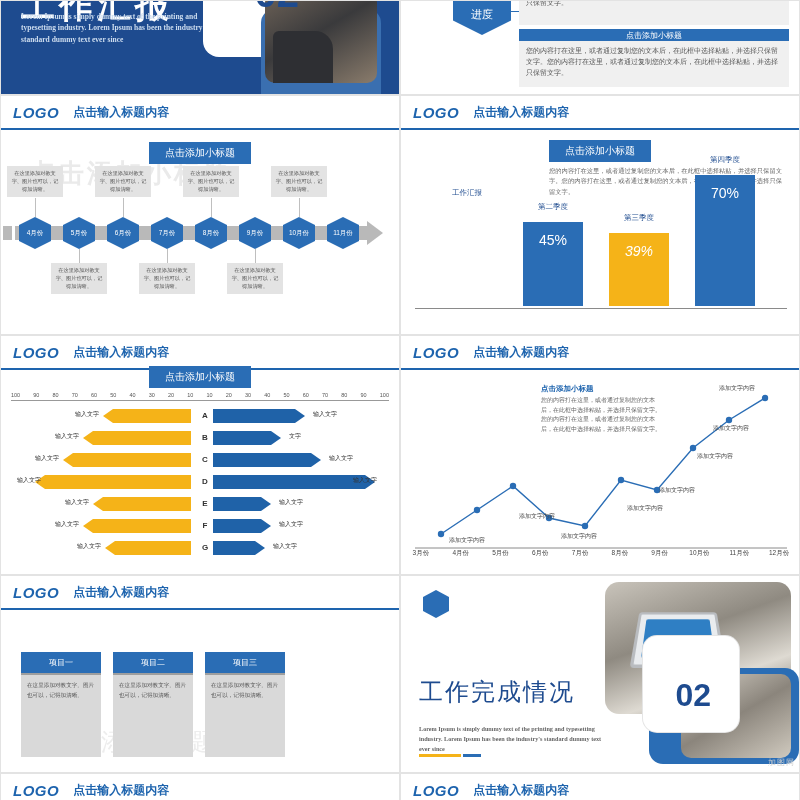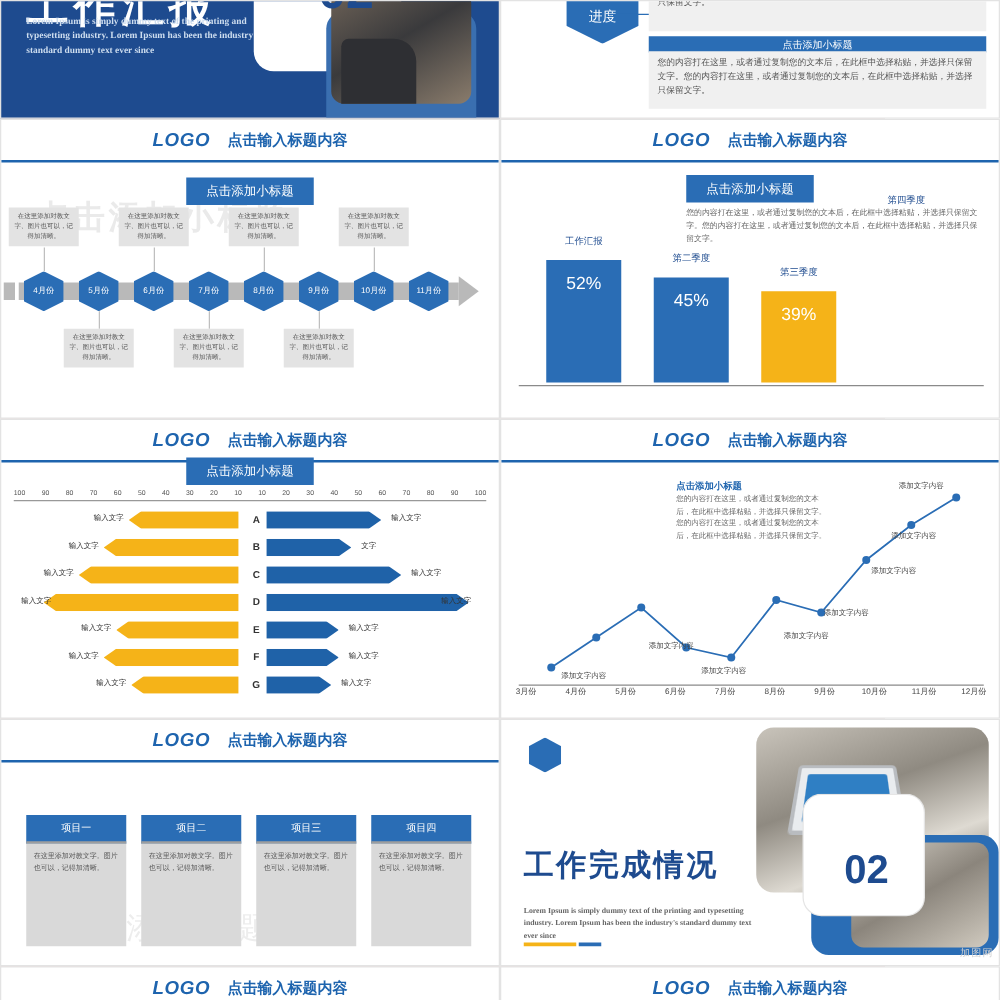--- a/index.html
+++ b/index.html
@@ -23,21 +23,20 @@
     position: relative;
     background: #ffffff;
     border: 1px solid #e3e3e3;
     overflow: hidden;
   }
   
   .sl-head {
     position: absolute; top: 0; left: 0; right: 0; height: 34px;
     display: flex; align-items: center; padding: 0 12px;
     border-bottom: 2px solid #1e64ae;
-    justify-content: center;
   }
   .logo {
     font-size: 15px; font-weight: bold; font-style: italic;
     color: #1e64ae; letter-spacing: .5px; margin-right: 14px;
   }
   .sl-title {
     font-size: 12px; font-weight: bold; color: #1e64ae;
   }
   
   .pill {
@@ -127,21 +126,21 @@
   
   .s4 .pillwrap { position:absolute; left:0; right:0; top:44px; text-align:center; }
   .s4 .para {
     position: absolute; left: 148px; top: 70px; width: 234px;
     font-size: 6.3px; line-height: 1.65; color: #666;
   }
   .s4 .axis { position: absolute; left: 14px; right: 12px; top: 212px; height: 1px; background: #8a8a8a; }
   .s4 .bar {
     position: absolute; bottom: 28px; width: 60px; background: #2a6db5;
   }
-  .s4 .bar.y { background: #f5b318; }
+  .s4 .bar.y { background: #f5b318; font-style: italic; }
   .s4 .blabel {
     position: absolute; font-size: 7.5px; color: #1e4b8f; text-align: center; width: 60px;
   }
   .s4 .bval {
     position: absolute; font-size: 14px; color: #ffffff; text-align: center; width: 60px; top: 10px;
   }
   
   .s5 .pillwrap { position:absolute; left:0; right:0; top:30px; text-align:center; }
   .s5 .scale {
     position: absolute; top: 56px; left: 10px; right: 10px;
@@ -185,21 +184,21 @@
   .s8 .hexsmall {
     position: absolute; left: 22px; top: 14px; width: 26px; height: 28px;
     background: #2a6db5; clip-path: polygon(50% 0,100% 25%,100% 75%,50% 100%,0 75%,0 25%);
   }
   .s8 .partbtn {
     position: absolute; left: 14px; top: 64px; width: 130px; height: 30px;
     background: #f2f2f2; border-radius: 16px; color: #1e4b8f;
     font-size: 15px; font-weight: bold; text-align: center; line-height: 30px;
   }
   .s8 .parttitle {
-    position: absolute; left: 18px; top: 100px; font-size: 24px; font-weight: bold;
+    position: absolute; left: 18px; top: 100px; font-size: 24px; font-weight: normal;
     color: #1e4b8f; letter-spacing: 2px;
   }
   .s8 .latin {
     position: absolute; left: 18px; top: 148px; width: 190px; font-size: 6.2px;
     line-height: 1.6; color: #666; font-family: "Liberation Serif", serif; font-weight: bold;
   }
   .s8 .underline { position:absolute; left:18px; top:178px; width:42px; height:3px; background:#f5b318; }
   .s8 .underline2 { position:absolute; left:62px; top:178px; width:18px; height:3px; background:#2a6db5; }
   .s8 .photo {
     position: absolute; right: 8px; top: 6px; width: 186px; height: 132px;
@@ -304,35 +303,35 @@
       <span class="logo">LOGO</span>
       <span class="sl-title">点击输入标题内容</span>
     </div>
     <div class="pillwrap">
       <span class="pill">点击添加小标题</span>
     </div>
     <div class="para">您的内容打在这里，或者通过复制您的文本后，在此框中选择粘贴，并选择只保留文字。您的内容打在这里，或者通过复制您的文本后，在此框中选择粘贴，并选择只保留文字。</div>
 
     <div class="axis"></div>
 
-    <div class="bar" style="left:36px;  height:98px">
-      <div class="bval">52%</div>
-    </div>
     <div class="blabel" style="left:36px; top:92px">工作汇报</div>
 
     <div class="bar" style="left:122px; height:84px">
       <div class="bval">45%</div>
     </div>
     <div class="blabel" style="left:122px; top:106px">第二季度</div>
 
     <div class="bar y" style="left:208px; height:73px">
       <div class="bval">39%</div>
     </div>
     <div class="blabel" style="left:208px; top:117px">第三季度</div>
 
+    <div class="bar" style="left:294px; height:131px">
+      <div class="bval">70%</div>
+    </div>
     <div class="blabel" style="left:294px; top:59px">第四季度</div>
   </div>
 
   <div class="slide s5">
     <div class="sl-head">
       <span class="logo">LOGO</span>
       <span class="sl-title">点击输入标题内容</span>
     </div>
     <div class="pillwrap">
       <span class="pill">点击添加小标题</span>
@@ -477,24 +476,20 @@
       <div class="colbody">在这里添加对教文字。图片也可以，记得加清晰。</div>
     </div>
     <div class="col" style="left:204px">
       <div class="colhead">项目三</div>
       <div class="colbody">在这里添加对教文字。图片也可以，记得加清晰。</div>
     </div>
     <div class="col" style="left:112px">
       <div class="colhead">项目二</div>
       <div class="colbody">在这里添加对教文字。图片也可以，记得加清晰。</div>
     </div>
-    <div class="col" style="left:296px">
-      <div class="colhead">项目四</div>
-      <div class="colbody">在这里添加对教文字。图片也可以，记得加清晰。</div>
-    </div>
   </div>
 
   <div class="slide s8">
     <div class="hexsmall"></div>
     <div class="photo">
       <div class="lap">
         <div class="lapscreen"></div>
       </div>
     </div>
     <div class="bluecard"></div>

